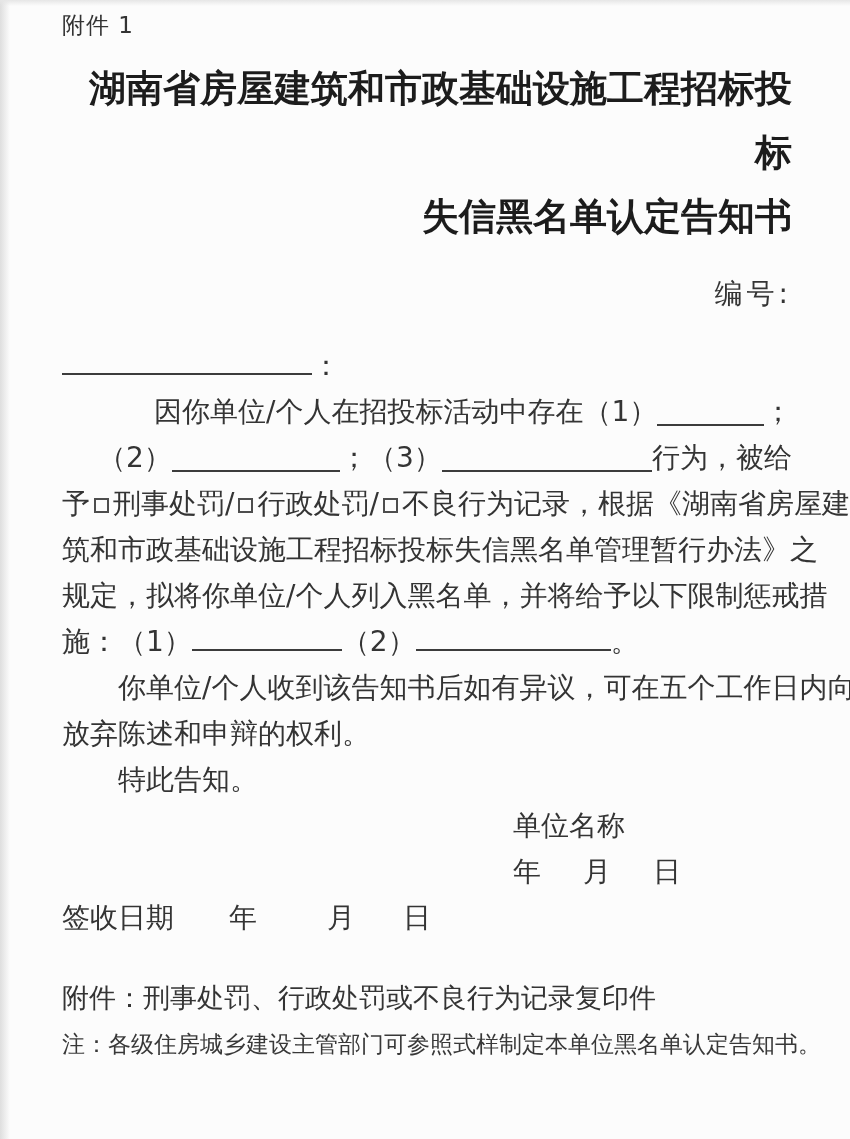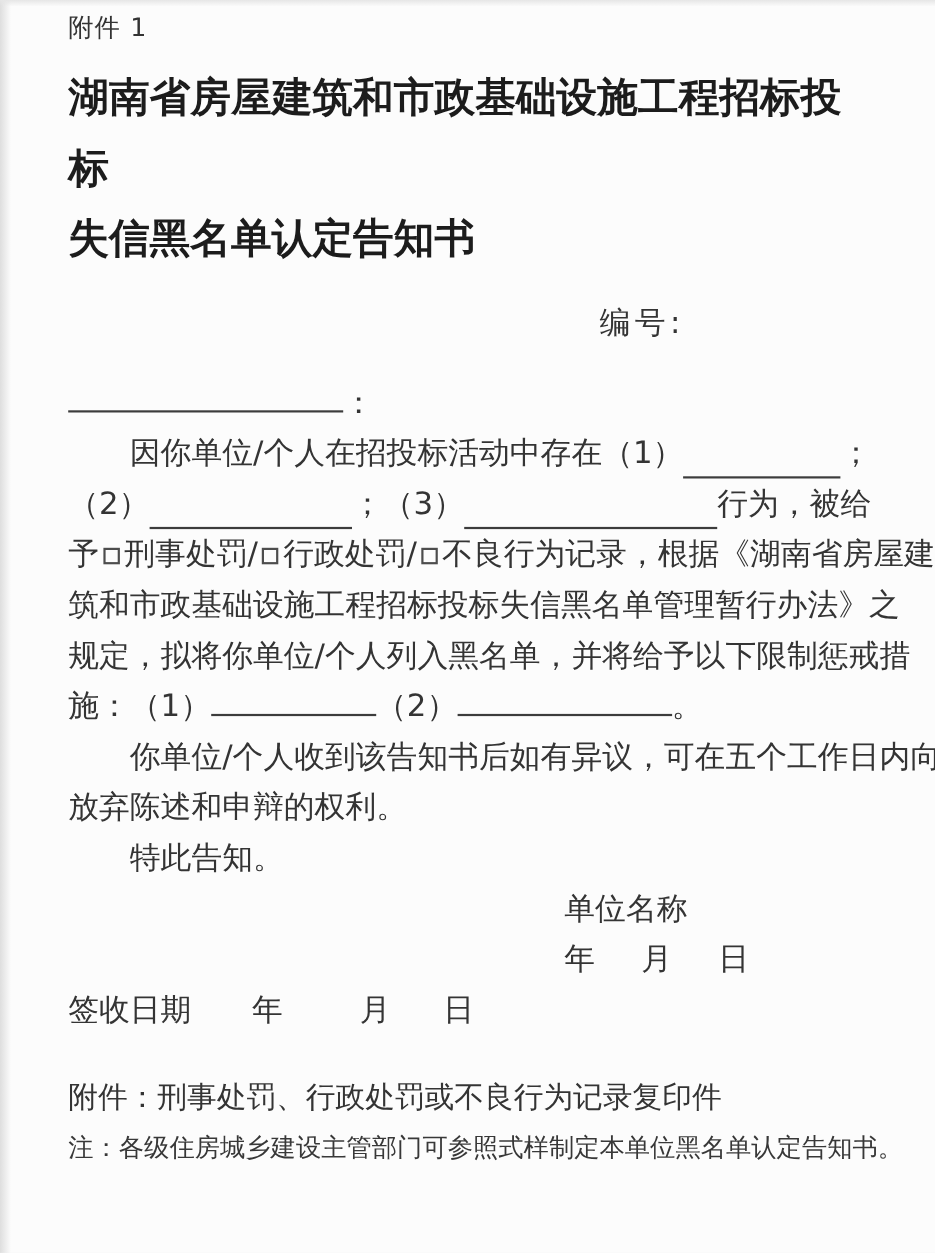--- a/index.html
+++ b/index.html
@@ -35,45 +35,46 @@
   }
 
   .attachment-label {
     font-size: 23px;
     color: #333;
     letter-spacing: 1px;
   }
 
   .doc-title {
     margin-top: 16px;
-    text-align: left;
+    text-align: right;
     font-size: 37px;
     font-weight: 700;
     color: #1c1c1c;
     line-height: 64px;
     letter-spacing: 0px;
   }
 
   .number-line {
     margin-top: 22px;
     font-size: 26px;
     color: #3a3a3a;
     padding-left: 483px;
     letter-spacing: 4px;
+    text-align: right;
   }
 
   .body-block { margin-top: 26px; }
 
   .line {
     font-size: 28px;
     line-height: 46px;
     white-space: nowrap;
     color: #343434;
   }
-  .flexline { display: flex; align-items: flex-end; }
+  .flexline { display: flex; align-items: center; margin-left: 36px; }
   .indent { padding-left: 56px; }
 
   .blank {
     display: inline-block;
     border-bottom: 2px solid #3c3c3c;
     height: 1em;
     vertical-align: baseline;
   }
   .blank.grow   { flex: 1 1 auto; min-width: 60px; }
   .blank.grow08 { flex: 0.8 1 auto; min-width: 60px; }

